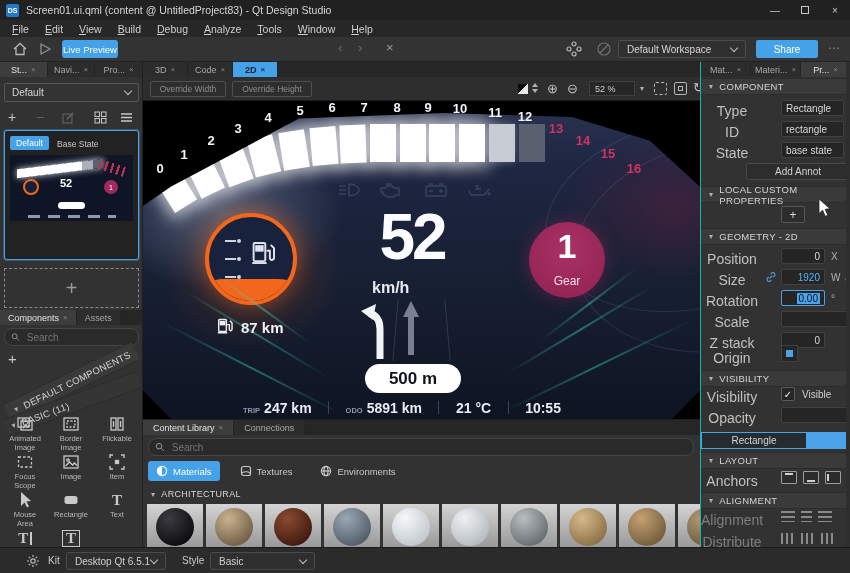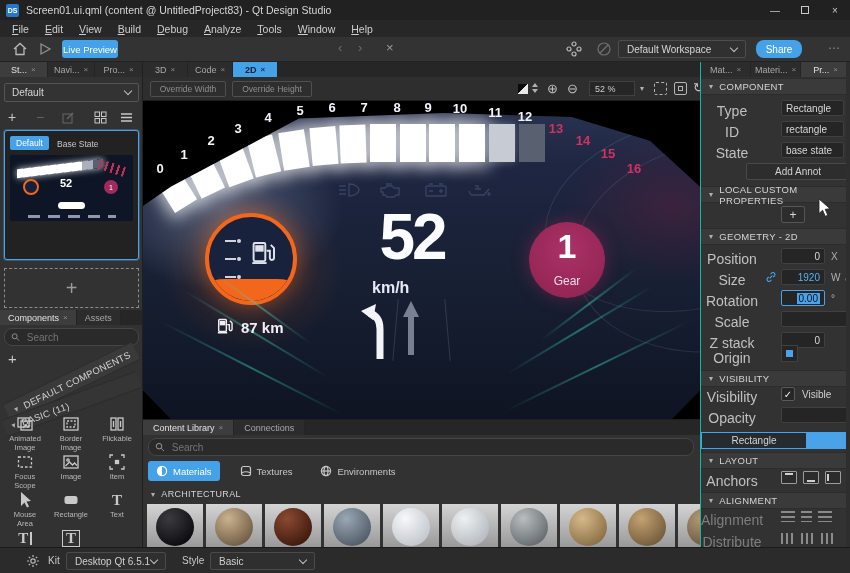--- a/index.html
+++ b/index.html
@@ -28,21 +28,21 @@
             font-size:9.5px;display:flex;align-items:center;justify-content:center}
   .doc-select{position:absolute;left:126px;top:3px;width:192px;height:18px;background:#2a2a2a;border:1px solid #4d4d4d;border-radius:2px;
               display:flex;align-items:center;padding:0 8px;font-size:10px;color:#d6d6d6}
   .doc-select .chev{margin-left:auto}
   .chev{width:6px;height:6px;border-left:1.5px solid #c0c0c0;border-bottom:1.5px solid #c0c0c0;transform:rotate(-45deg);margin-top:-3px}
   .navchev{position:absolute;top:3px;font-size:13px;color:#6b6b6b}
   .tbclose{position:absolute;left:386px;top:3px;font-size:13px;color:#9a9a9a}
   .ws-select{position:absolute;left:618px;top:3px;width:128px;height:18px;border:1px solid #4d4d4d;border-radius:2px;background:#303030;
              display:flex;align-items:center;padding:0 8px;font-size:10px;color:#d6d6d6}
   .ws-select .chev{margin-left:auto}
-  .btn-share{position:absolute;left:756px;top:3px;width:46px;height:18px;background:#45a1e8;border-radius:8px;color:#fff;
+  .btn-share{position:absolute;left:756px;top:3px;width:62px;height:18px;background:#45a1e8;border-radius:2px;color:#fff;
              font-size:10px;display:flex;align-items:center;justify-content:center}
   .tbmore{position:absolute;left:828px;top:4px;color:#8a8a8a;font-size:12px;letter-spacing:1px}
 
   
   .ltab{height:15px;display:flex;align-items:center;justify-content:center;gap:4px;font-size:9px;color:#a8a8a8;background:#2c2c2c;border-right:1px solid #242424}
   .ltab.active{background:#3d3d3d;color:#e2e2e2}
   .ltab .tx{font-size:8px;color:#8a8a8a}
   .sechdr{display:flex;align-items:center;gap:6px;padding-left:8px;background:#3a3a3a;border-top:1px solid #2c2c2c;border-bottom:1px solid #2c2c2c;
           color:#d4d4d4;font-size:9.5px;letter-spacing:.3px}
   .caret{font-size:8px;color:#b0b0b0}
@@ -633,21 +633,37 @@
                   <rect x="2" y="3" width="9" height="14" rx="1"></rect>
                   <rect x="4" y="5.5" width="5" height="3.5" fill="#eef0f6"></rect>
                   <path d="M12 9 h2.5 v5.5 a1.6 1.6 0 0 0 3.2 0 V7 l-2.5 -2.5"></path>
                   <path d="M1 18.5 h11"></path>
                 </g>
               </svg>
           </span>
           <span>87 km</span>
         </div>
 
-
+        <div class="distpill">500 m</div>
+
+        <div class="inforow">
+          <span class="ipair">
+              <span class="ilabel">TRIP</span>
+              <span class="ival">247 km</span>
+            </span>
+          <span class="isep"></span>
+          <span class="ipair">
+              <span class="ilabel">ODO</span>
+              <span class="ival">5891 km</span>
+            </span>
+          <span class="isep"></span>
+          <span class="ival">21 °C</span>
+          <span class="isep"></span>
+          <span class="ival">10:55</span>
+        </div>
       </div>
       <div class="ticks">
           <span class="tick t0">0</span>
           <span class="tick t1">1</span>
           <span class="tick t2">2</span>
           <span class="tick t3">3</span>
           <span class="tick t4">4</span>
           <span class="tick t5">5</span>
           <span class="tick t6">6</span>
           <span class="tick t7">7</span>

